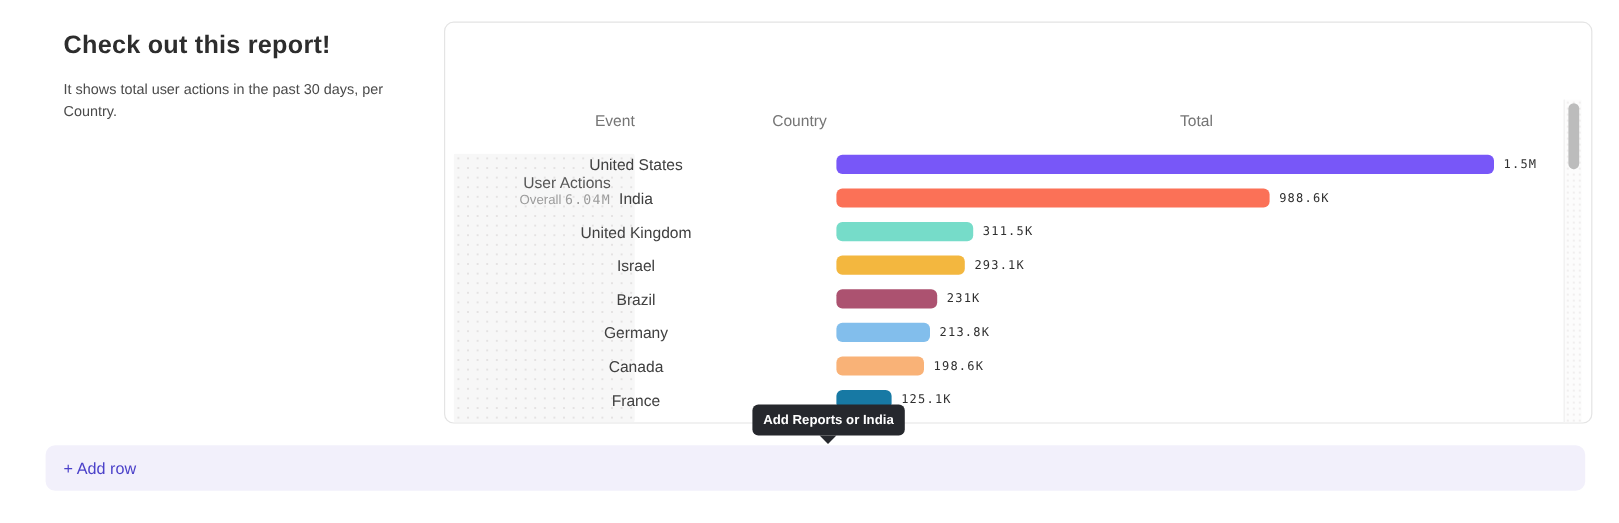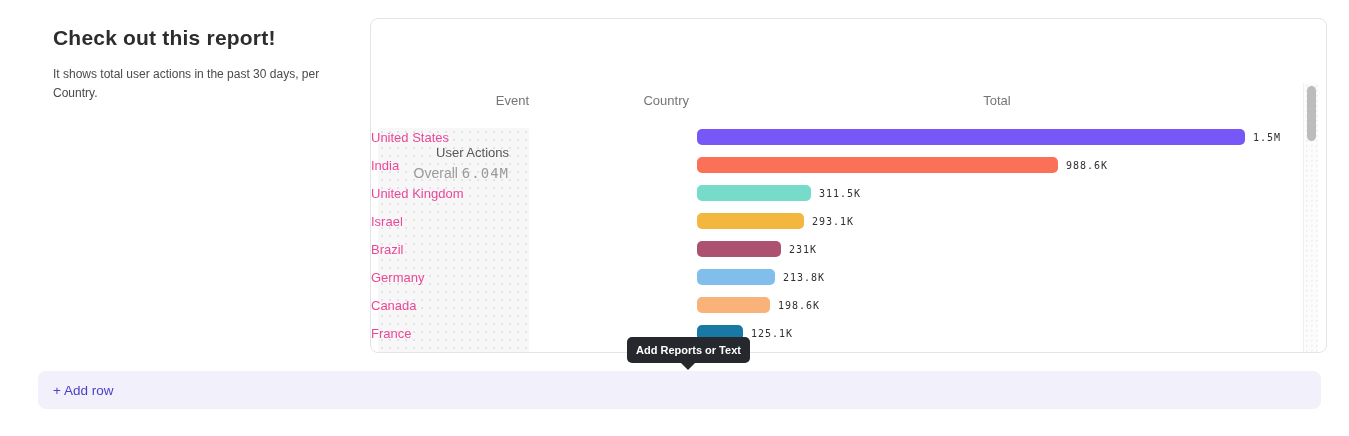--- a/index.html
+++ b/index.html
@@ -39,26 +39,26 @@
   .col-value   { position:absolute; left:326px; width:600px; text-align:center; }
 
   .event-cell {
     position:absolute; left:7px; top:45px; width:151px; bottom:0;
     background:#f7f7f7; border-radius:2px;
     background-image:radial-gradient(#e4e2e2 1px, transparent 1px);
     background-size:8px 8px;
     text-align:right; padding:17px 20px 0 0;
   }
   .event-name { font-size:13px; color:#565656; }
-  .event-overall { margin-top:5px; font-size:14px; color:#9b9b9b; }
+  .event-overall { font-size:11px; color:#9b9b9b; }
   .event-overall .num { font-family:"DejaVu Sans Mono", monospace; letter-spacing:1px; }
 
   .rows { position:absolute; left:0; top:40px; right:24px; }
   .bar-row { height:28px; display:flex; align-items:center; }
-  .country { width:318px; text-align:left; font-size:13px; color:#ec4899; flex:0 0 auto; }
+  .country { width:318px; text-align:center; font-size:13px; color:#404040; flex:0 0 auto; }
   .bar { height:16px; border-radius:5px; margin-left:8px; flex:0 0 auto; }
   .val {
     margin-left:8px; font-family:"DejaVu Sans Mono", monospace;
     font-size:10px; color:#2f2f2f; letter-spacing:1px; white-space:nowrap;
   }
 
   .scrollbar {
     position:absolute; right:8px; top:0; bottom:0; width:15px;
     background:#fcfcfc; border-left:1px solid #efefef;
     background-image:radial-gradient(#f0eeee 1px, transparent 1px); background-size:5px 5px;
@@ -165,21 +165,21 @@
   </div>
 </div>
 
       <div class="scrollbar">
         <div class="scroll-thumb"></div>
       </div>
     </div>
   </div>
 
   <div class="tooltip">
-    <span>Add Reports or Text</span>
+    <span>Add Reports or India</span>
     <span class="tooltip-arrow"></span>
   </div>
 
   <div class="add-row">
     <span>+ Add row</span>
   </div>
 
 </div>
 
 </body></html>

